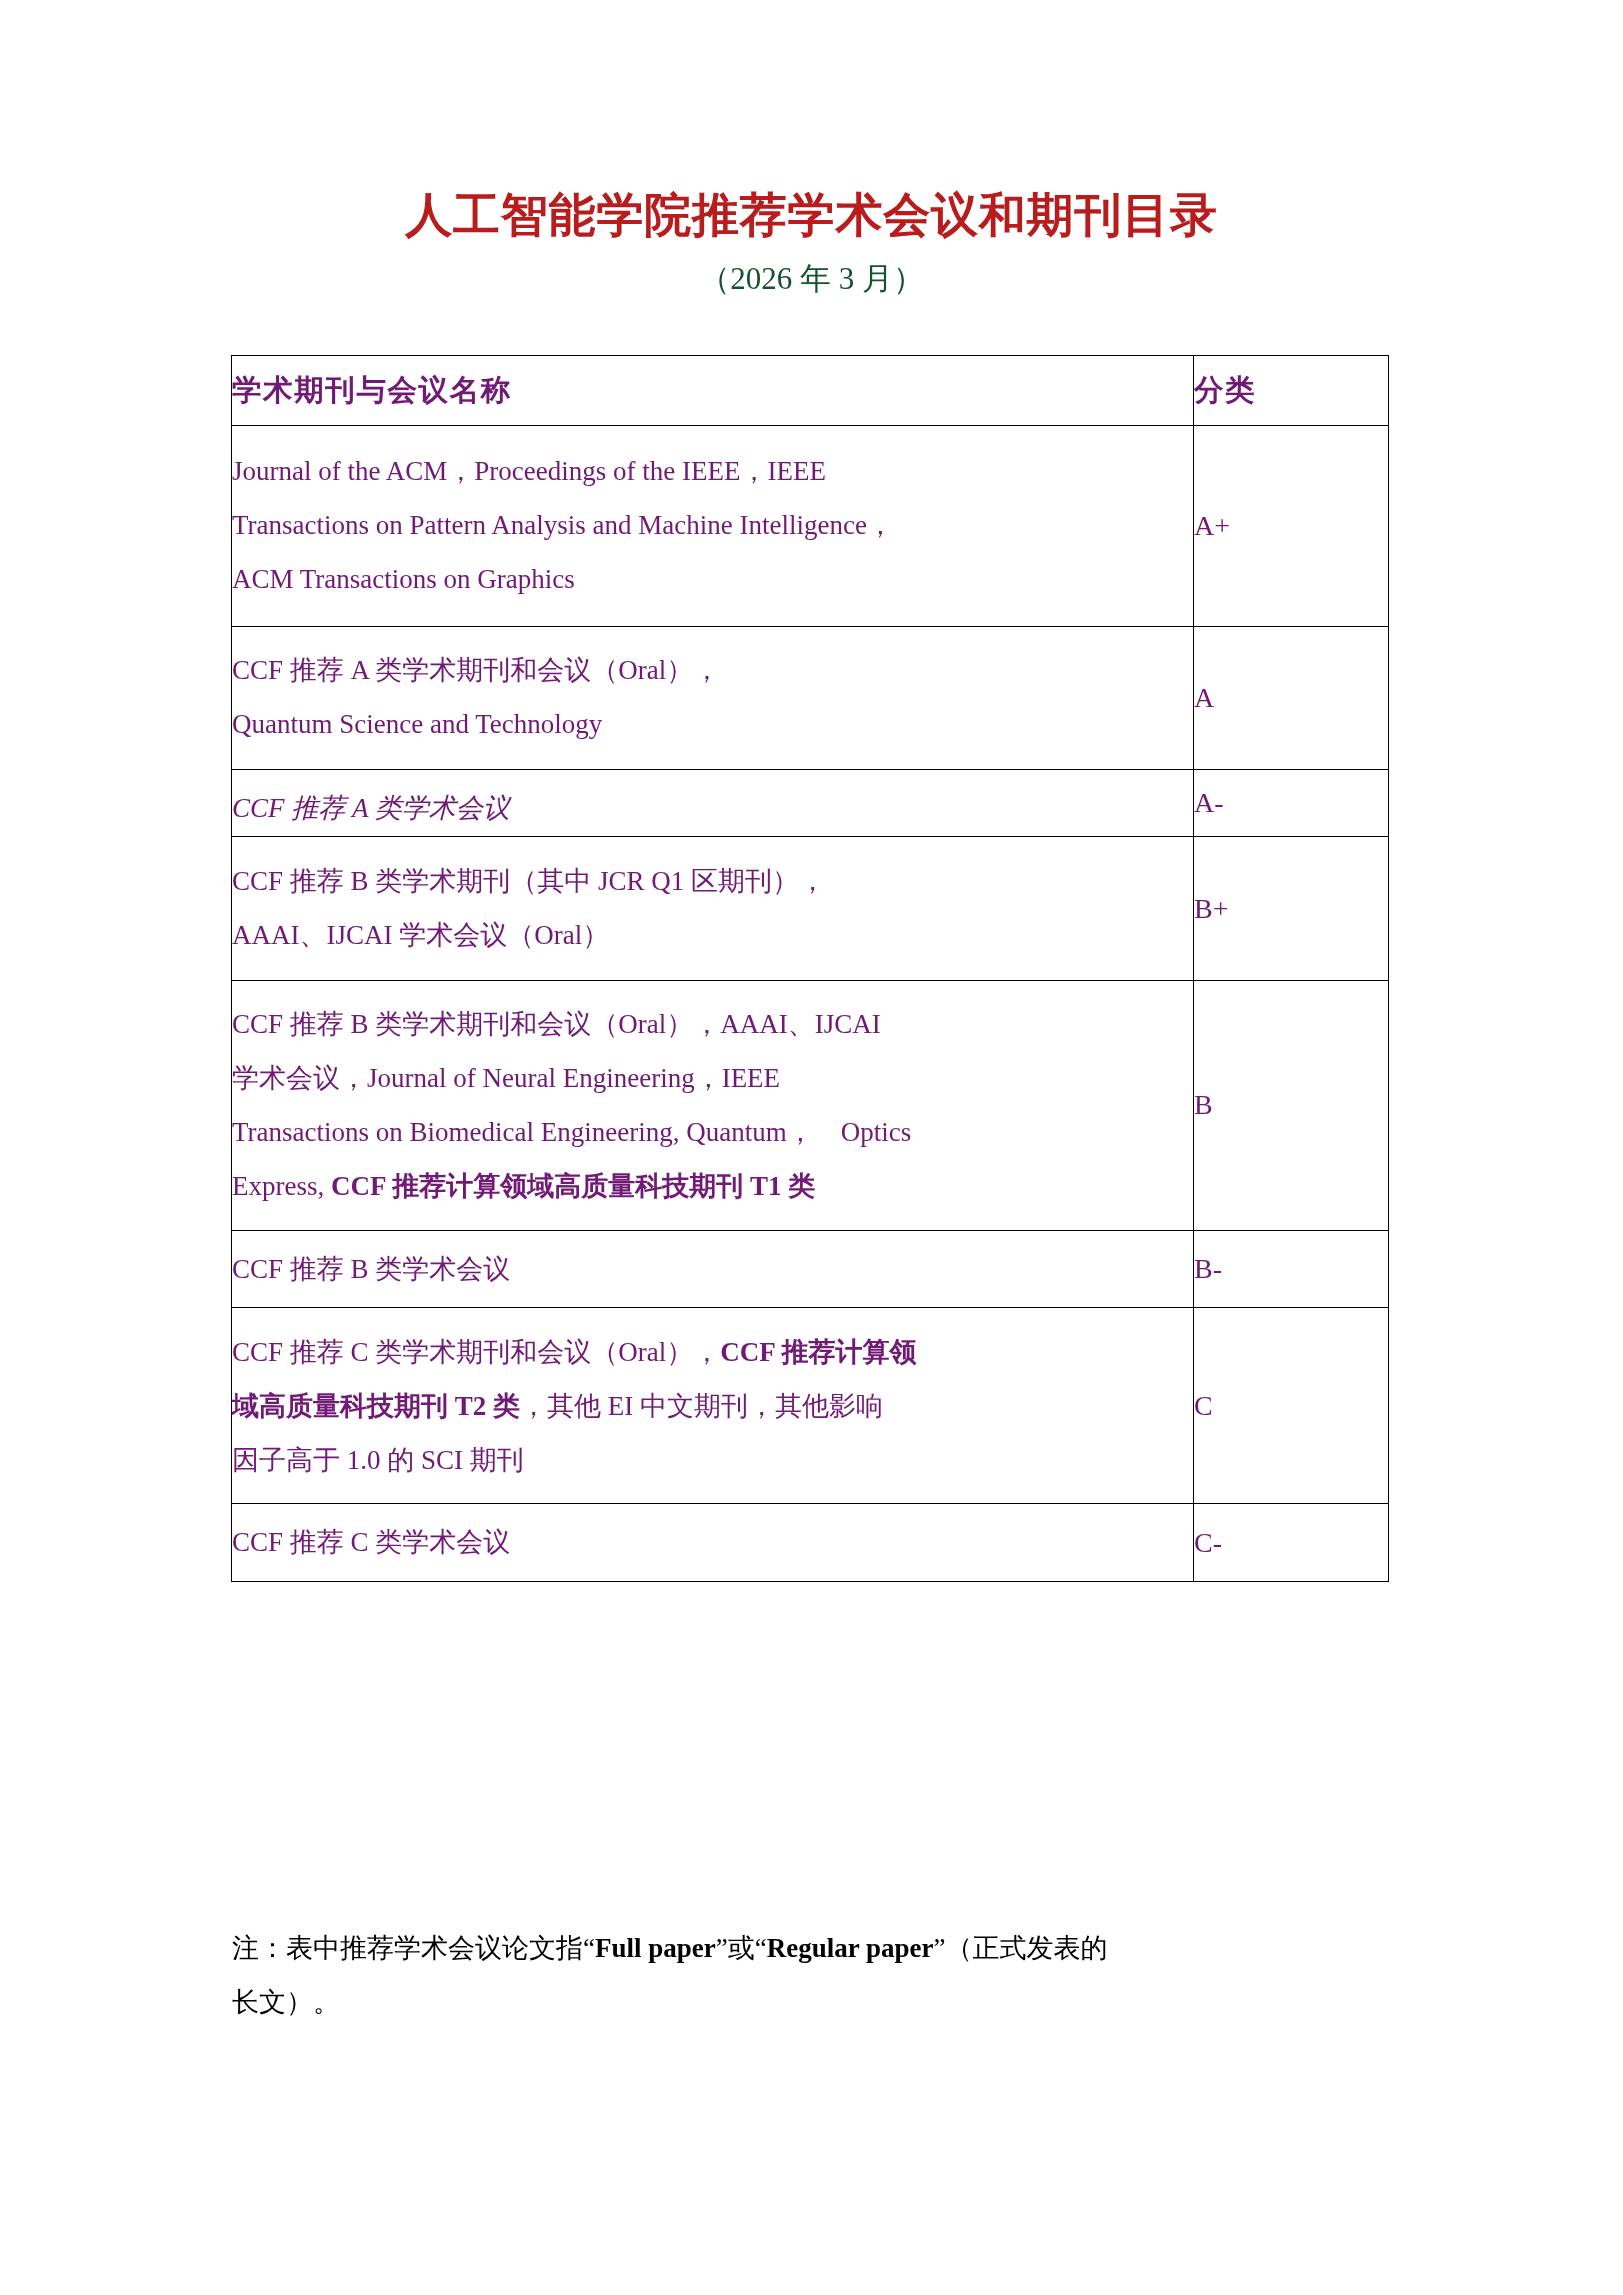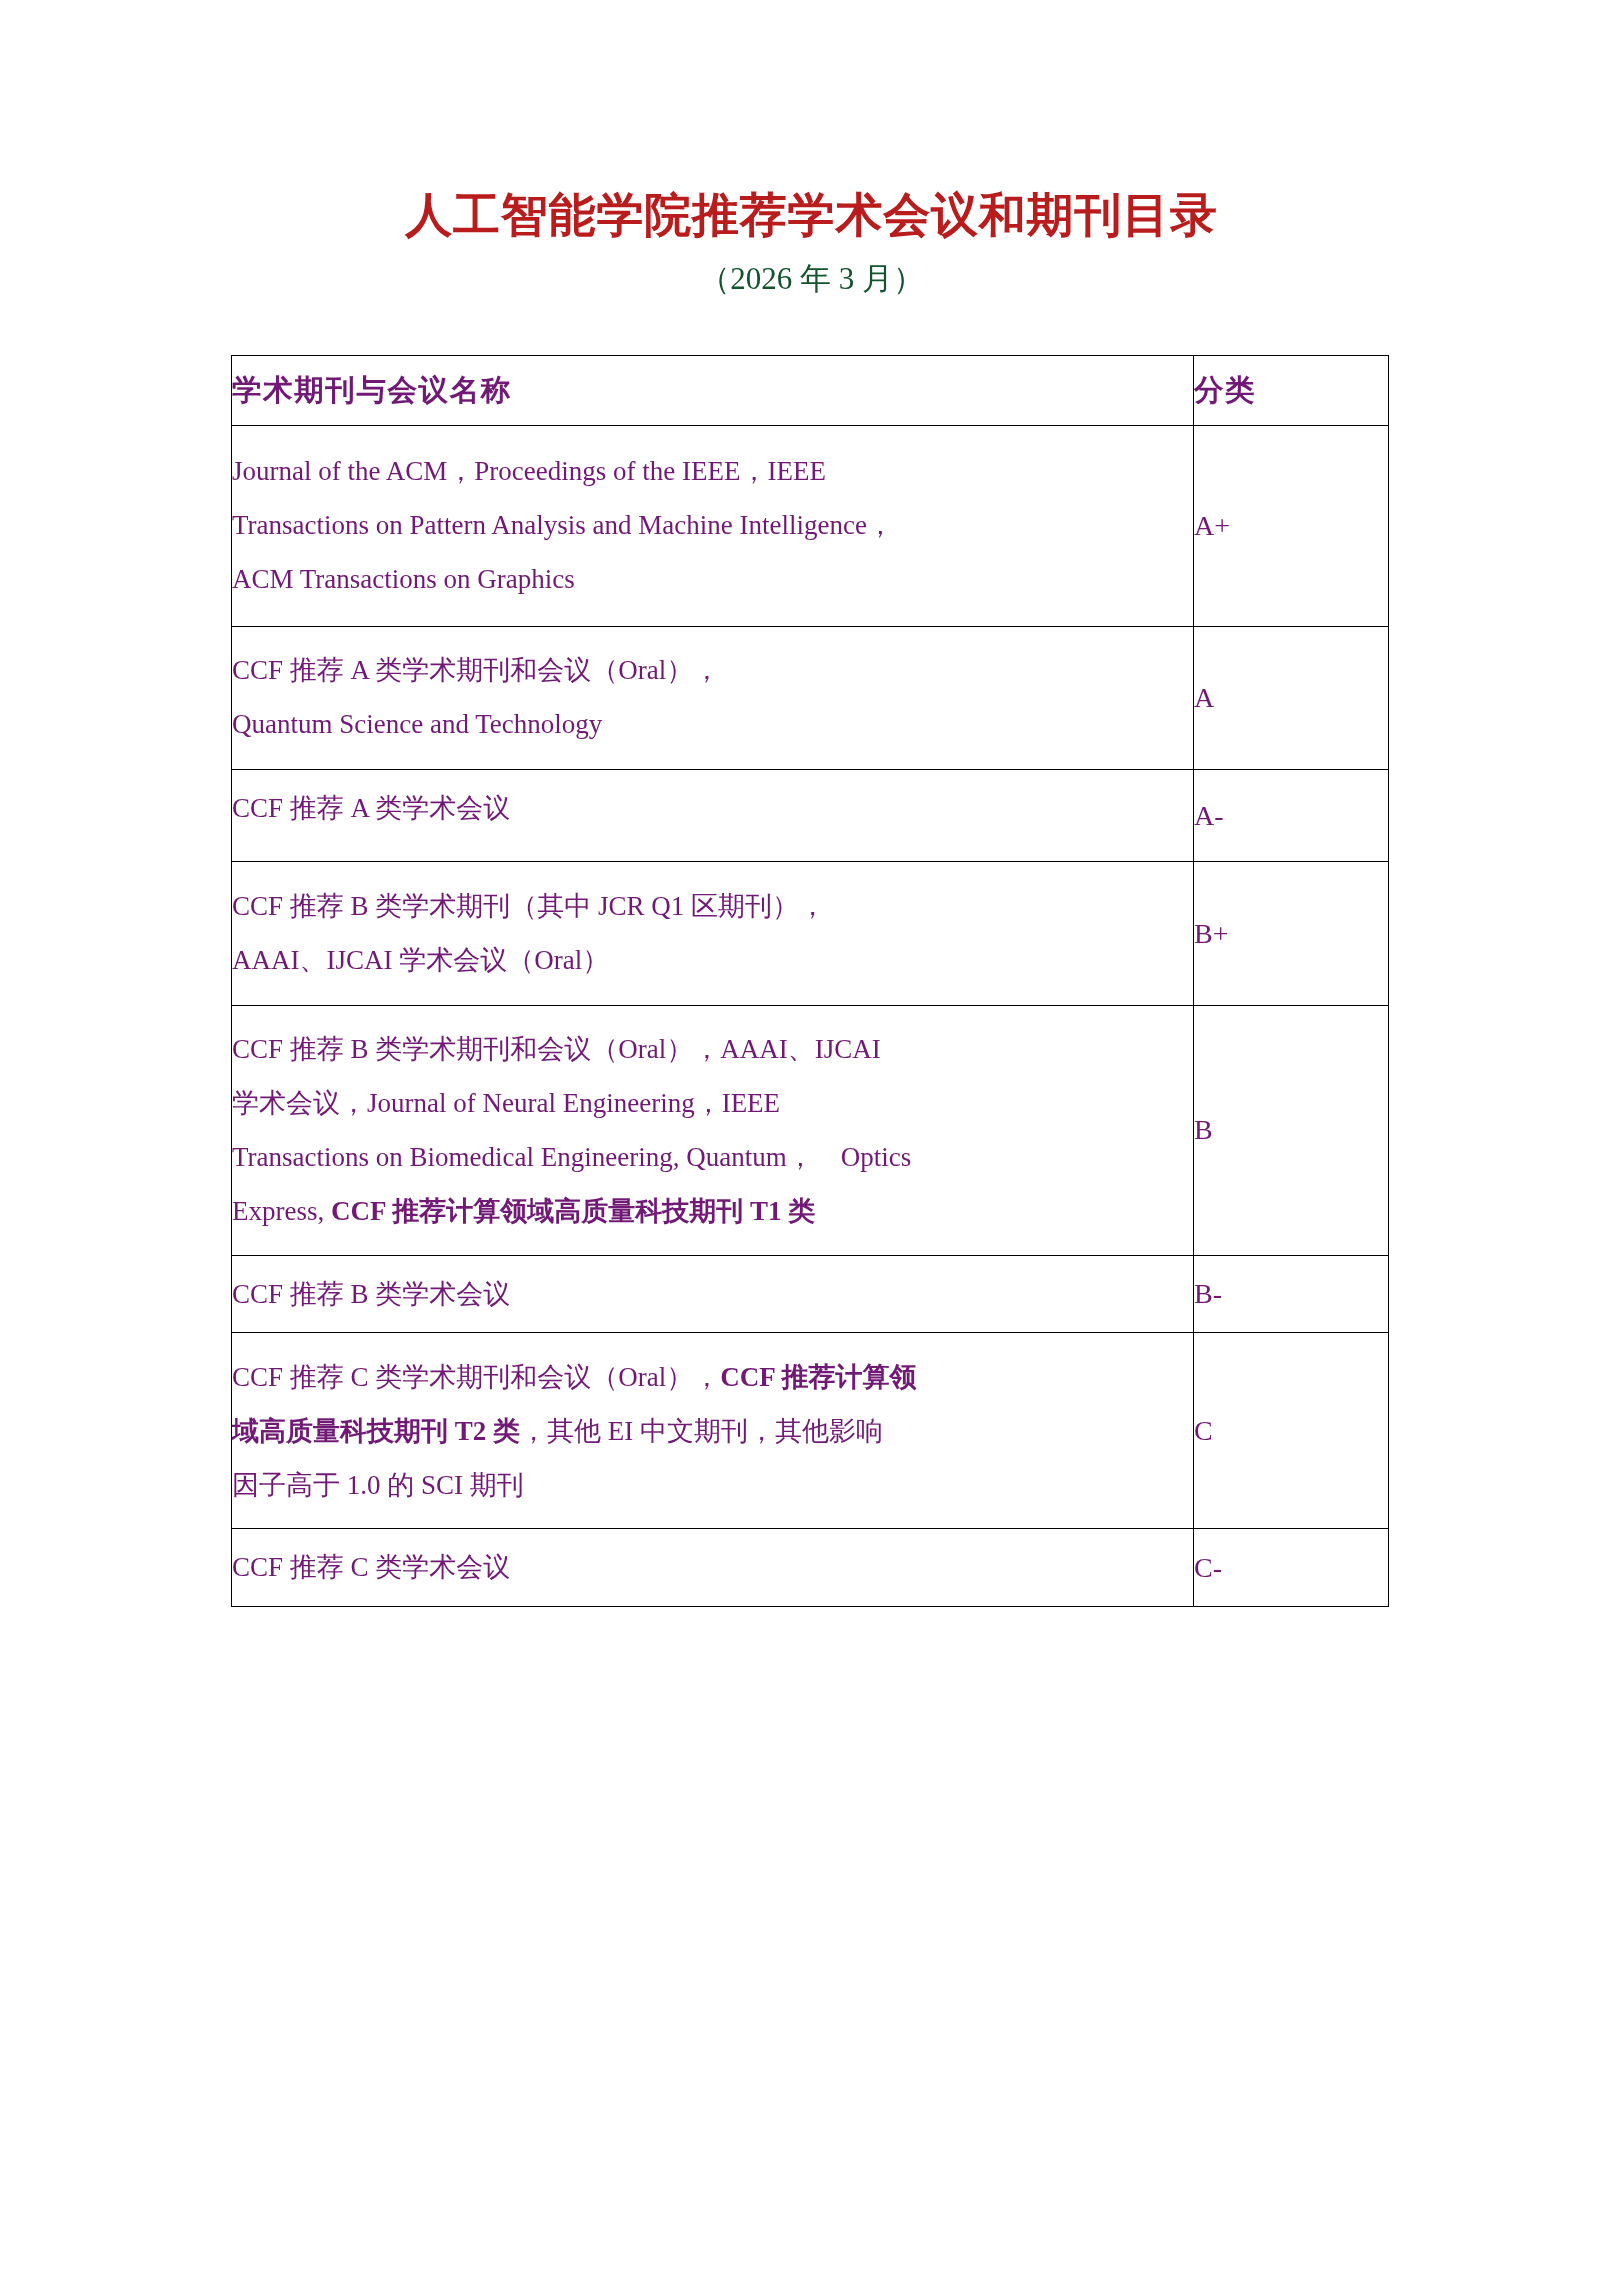--- a/index.html
+++ b/index.html
@@ -93,21 +93,21 @@
     display: block;
     white-space: nowrap;
   }
   .cell-name .b {
     font-weight: 700;
   }
 
   
   .r-aplus .cell-name { padding-top: 18px; padding-bottom: 19.6px; }
   .r-a     .cell-name { padding-top: 16.4px; padding-bottom: 18px; }
-  .r-aminus .cell-name { padding-top: 11.5px; padding-bottom: 26px; }
+  .r-aminus .cell-name { padding-top: 11.5px; padding-bottom: 1px; font-style: italic; }
   .r-bplus .cell-name { padding-top: 16.4px; padding-bottom: 18px; }
   .r-b     .cell-name { padding-top: 16.4px; padding-bottom: 16.4px; }
   .r-bminus .cell-name { padding-top: 11.5px; padding-bottom: 11px; }
   .r-c     .cell-name { padding-top: 16.4px; padding-bottom: 16.4px; }
   .r-cminus .cell-name { padding-top: 11.5px; padding-bottom: 11.5px; }
 
   
   .footnote {
     position: absolute;
     left: 232px;
@@ -206,15 +206,19 @@
           <td class="cell-name">
             <span class="ln">CCF 推荐 C 类学术会议</span>
           </td>
           <td class="cell-cat">C-</td>
         </tr>
 
       </tbody>
     </table>
   </div>
 
+  <div class="footnote">
+    <span class="ln"><span>注：表中推荐学术会议论文指“</span><span class="b">Full paper</span><span>”或“</span><span class="b">Regular paper</span><span>”（正式发表的</span></span>
+    <span class="ln">长文）。</span>
+  </div>
 
 </div>
 
 
 </body></html>

